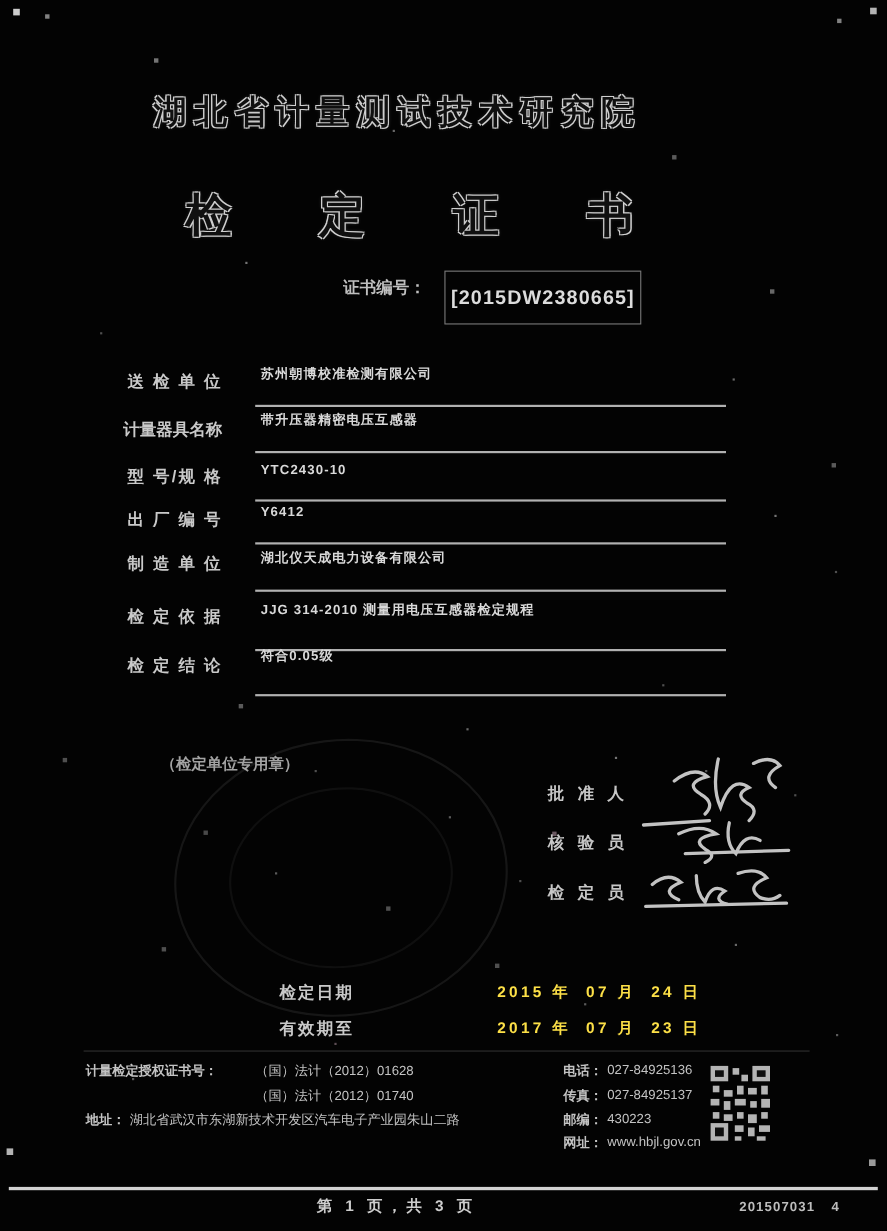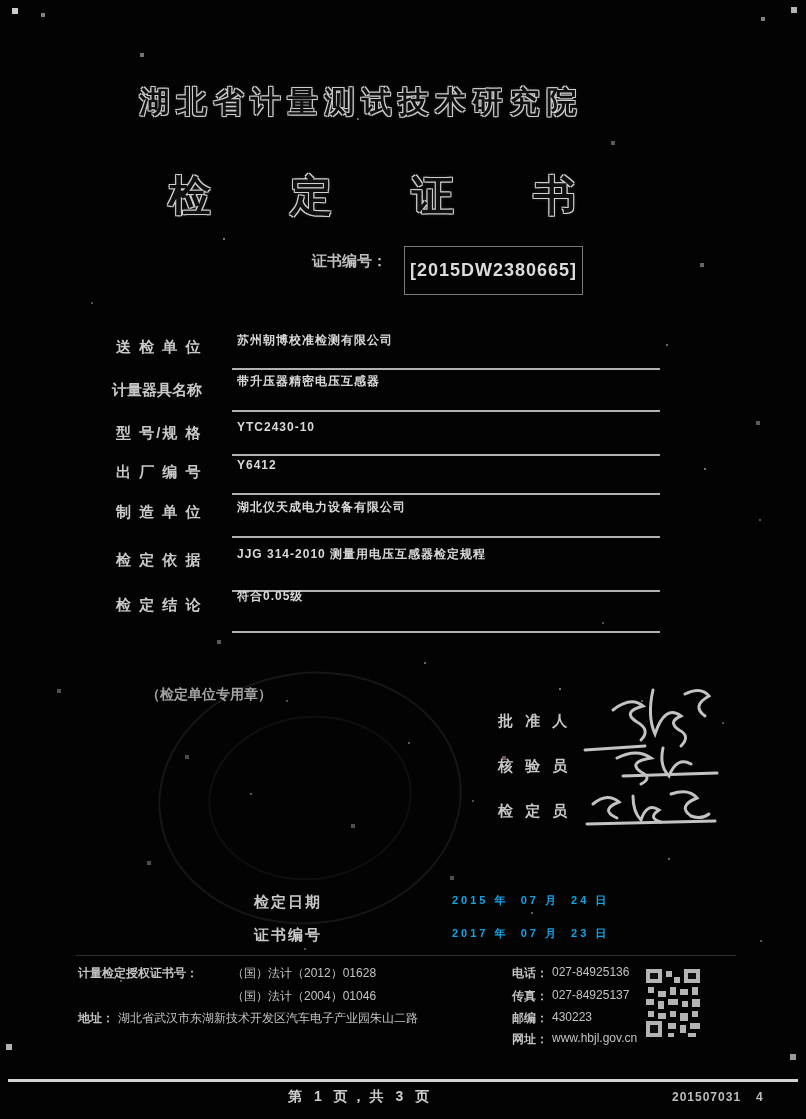--- a/index.html
+++ b/index.html
@@ -22,21 +22,21 @@
   .certno-value{
     left:404px;top:246px;font-size:18px;font-weight:bold;color:#dcdcdc;
     border:1px solid rgba(220,220,220,.55);padding:13px 5px;letter-spacing:1px;filter:blur(.3px);
   }
   .flabel{font-size:15px;font-weight:bold;color:#c9c9c9;letter-spacing:2px;filter:blur(.4px);white-space:pre;}
   .fvalue{font-size:12px;font-weight:bold;color:#d9d9d9;letter-spacing:1px;filter:blur(.45px);white-space:pre;}
   .fline{height:2px;background:#c4c4c4;filter:blur(.6px);opacity:.9;}
   .stamp-note{left:146px;top:686px;font-size:14px;font-weight:bold;color:#a3a3a3;filter:blur(.4px);}
   .signer{font-size:15px;font-weight:bold;color:#c6c6c6;letter-spacing:4px;filter:blur(.45px);}
   .dlabel{font-size:15px;font-weight:bold;color:#c9c9c9;letter-spacing:2px;filter:blur(.4px);}
-  .dvalue{font-size:11px;font-weight:bold;color:#0ea5e9;letter-spacing:3px;filter:blur(.4px);white-space:pre;}
+  .dvalue{font-size:14px;font-weight:bold;color:#fde047;letter-spacing:3px;filter:blur(.4px);white-space:pre;}
   .ftext{font-size:12px;color:#c3c3c3;filter:blur(.35px);white-space:pre;}
   .pageline{font-size:14px;font-weight:bold;color:#cdcdcd;letter-spacing:4px;filter:blur(.4px);}
   .doccode{font-size:12px;font-weight:bold;color:#bdbdbd;letter-spacing:1px;filter:blur(.4px);}
   .stamp-ellipse{
     border:2px solid rgba(255,255,255,.08);border-radius:50%;
   }
   .noise{width:2px;height:2px;background:transparent;
     box-shadow:
       141px 54px 0 1px rgba(255,255,255,.45), 357px 118px 0 0 rgba(255,255,255,.4),
       612px 142px 0 1px rgba(255,255,255,.35), 223px 238px 0 0 rgba(255,255,255,.45),
@@ -114,28 +114,28 @@
       <path d="M68,38 q18,-14 30,-4 q-22,6 -6,16 q14,8 4,18 M108,18 q-6,26 2,44 q10,-30 26,-18 q-14,6 -2,14 q12,6 2,16 M140,22 q16,-8 24,2 q-18,10 -4,20"></path>
       <path d="M40,78 l60,-4 M72,86 q20,-10 34,0 q-24,4 -10,14 q12,6 0,12 M118,76 q-4,18 6,28 q8,-20 22,-12"></path>
       <line x1="78" y1="104" x2="172" y2="101"></line>
       <path d="M48,132 q14,-12 26,-2 q-20,8 -2,16 M88,124 q0,16 8,24 q6,-18 18,-10 q-12,8 2,12 M126,122 q18,-6 26,4 q-20,8 -6,18 q10,4 18,-2"></path>
       <line x1="42" y1="152" x2="170" y2="149"></line>
     </g>
   </svg>
 
   <span class="abs dlabel" style="left:254px;top:893px;">检定日期</span>
   <span class="abs dvalue" style="left:452px;top:893px;">2015 年  07 月  24 日</span>
-  <span class="abs dlabel" style="left:254px;top:926px;">证书编号</span>
+  <span class="abs dlabel" style="left:254px;top:926px;">有效期至</span>
   <span class="abs dvalue" style="left:452px;top:926px;">2017 年  07 月  23 日</span>
 
   <div class="abs" style="left:76px;top:955px;width:660px;height:1px;background:rgba(255,255,255,.18);"></div>
 
   <span class="abs ftext" style="left:78px;top:965px;font-weight:bold;">计量检定授权证书号：</span>
   <span class="abs ftext" style="left:232px;top:965px;">（国）法计（2012）01628</span>
-  <span class="abs ftext" style="left:232px;top:988px;">（国）法计（2004）01046</span>
+  <span class="abs ftext" style="left:232px;top:988px;">（国）法计（2012）01740</span>
   <span class="abs ftext" style="left:78px;top:1010px;font-weight:bold;">地址：</span>
   <span class="abs ftext" style="left:118px;top:1010px;">湖北省武汉市东湖新技术开发区汽车电子产业园朱山二路</span>
 
   <span class="abs ftext" style="left:512px;top:965px;font-weight:bold;">电话：</span>
   <span class="abs ftext" style="left:552px;top:965px;">027-84925136</span>
   <span class="abs ftext" style="left:512px;top:988px;font-weight:bold;">传真：</span>
   <span class="abs ftext" style="left:552px;top:988px;">027-84925137</span>
   <span class="abs ftext" style="left:512px;top:1010px;font-weight:bold;">邮编：</span>
   <span class="abs ftext" style="left:552px;top:1010px;">430223</span>
   <span class="abs ftext" style="left:512px;top:1031px;font-weight:bold;">网址：</span>

